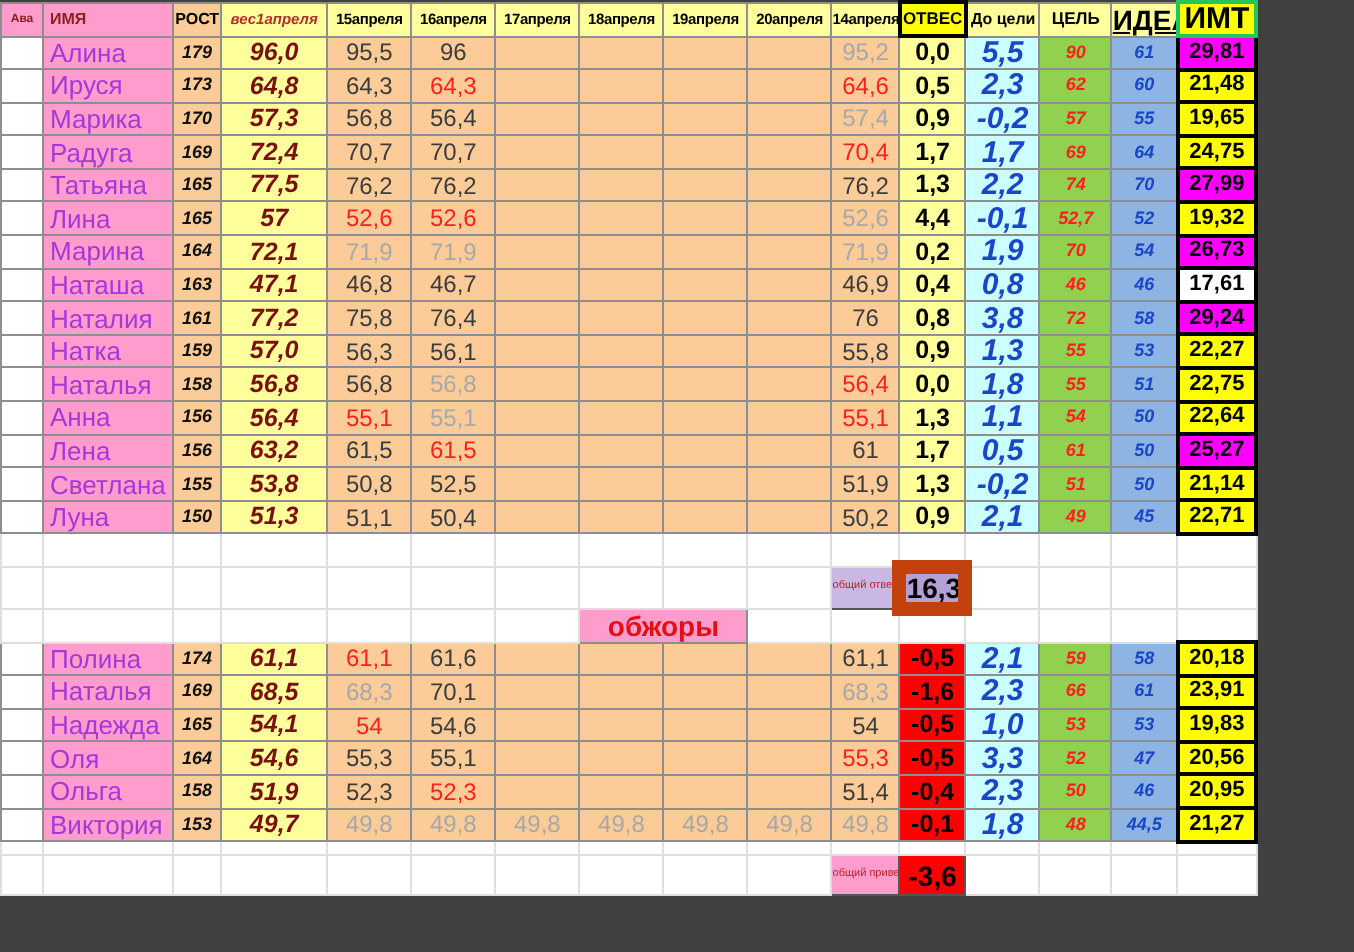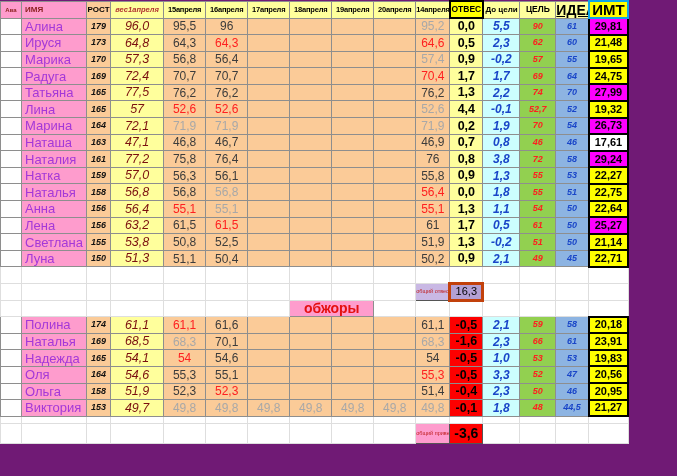--- a/index.html
+++ b/index.html
@@ -1,16 +1,16 @@
 <!DOCTYPE html>
 <html style="--pink: #fe9ccd; --peach: #fbcb98; --pale_yellow: #ffff9c; --bright_yellow: #ffff00; --cyan: #ccffff; --green: #92d050; --light_blue: #8db4e2; --magenta: #ff00ff; --red: #fd0000; --lavender: #b3a0d4; --lavender_light: #c9b8e4; --name_text: #a438d8; --dark_red_text: #7b1010; --blue_text: #1a46c8; --red_text: #fe2020; --gray_text: #a8a8a8;"><head>
 <meta charset="utf-8">
 <style>
   html,body{margin:0;padding:0;background:#fff;}
-  .sheet{position:relative;width:677px;height:476px;background:#701a75;overflow:hidden;
+  .sheet{position:relative;width:677px;height:476px;background:#404040;overflow:hidden;
          font-family:"Liberation Sans",sans-serif;}
   table{border-collapse:collapse;table-layout:fixed;width:629px;}
   td{padding:0;margin:0;overflow:hidden;white-space:nowrap;text-align:center;vertical-align:middle;
      border:1px solid #8e8e8e;line-height:1;}
   tr.hr{height:17px;} tr.r{height:16.6px;margin-top:17px;} tr.sr{height:7px;} tr.gr{height:20px;}
   
   .c-pink{background:var(--pink);}
   .c-peach{background:var(--peach);}
   .c-py{background:var(--pale_yellow);}
   .c-cyan{background:var(--cyan);}
@@ -24,38 +24,38 @@
   .hdr{font-weight:bold;font-size:8px;color:#000;}
   .h-ava{background:var(--pink);color:#8b2020;font-size:6px;font-weight:bold;}
   .h-name{background:var(--pink);color:#8b2020;text-align:left;padding-left:3px;}
   .h-rost{background:var(--peach);font-size:8px;margin-top:41px;}
   .h-w1{background:var(--pale_yellow);color:#b03030;font-style:italic;font-size:7.5px;}
   .h-date{background:var(--pale_yellow);font-size:7.5px;letter-spacing:-0.2px;}
   .h-otves{background:var(--bright_yellow);border:2px solid #000;font-size:8.5px;}
   .h-dif{background:var(--pale_yellow);font-size:8px;}
   .h-goal{background:var(--pale_yellow);font-size:8.5px;}
   .h-ideal{background:var(--pale_yellow);font-size:14px;text-decoration:underline;}
-  .h-imt{background:var(--bright_yellow);border:2px solid #0ea5e9;font-size:15px;font-weight:bold;}
+  .h-imt{background:var(--bright_yellow);border:2px solid #22c55e;font-size:15px;font-weight:bold;}
   .name{color:var(--name_text);font-size:13px;text-align:left;padding-left:3px;}
   .hgt{font-weight:bold;font-style:italic;font-size:9px;color:#111;}
-  .w1{font-weight:normal;font-style:italic;font-size:12.5px;color:var(--dark_red_text);}
+  .w1{font-weight:bold;font-style:italic;font-size:12.5px;color:var(--dark_red_text);}
   .wv{font-size:12px;color:#3c3c3c;}
   .tr-red{color:var(--red_text);}
   .tr-gray{color:var(--gray_text);}
   .otv{font-weight:bold;font-size:12.5px;color:#000;}
-  .dif{font-weight:bold;font-style:italic;font-size:12px;color:var(--blue_text);}
+  .dif{font-weight:bold;font-style:italic;font-size:15px;color:var(--blue_text);}
   .goal{font-weight:bold;font-style:italic;font-size:9px;color:var(--red_text);}
   .ideal{font-weight:bold;font-style:italic;font-size:9px;color:var(--blue_text);}
   .bmi{font-weight:bold;font-size:11px;color:#000;border:2px solid #000;}
   .av{background:#fff;padding:0;}
   .av div{width:100%;height:100%;}
   .e{background:#fff;border:1px solid #dedede;}
   .binge{background:var(--pink);color:#e41010;font-weight:bold;font-size:14px;}
   .tot-l{background:var(--lavender_light);color:#c02020;font-size:5.5px;border:1px solid #555;}
-  .tot-v{background:var(--lavender);font-weight:normal;font-size:11px;color:#000;border:3px solid #c2410c;}
+  .tot-v{background:var(--lavender);font-weight:bold;font-size:14px;color:#000;border:7px solid #c2410c;}
   .gain-l{background:var(--pink);color:#c02020;font-size:5.5px;border:1px solid #555;}
   .gain-v{background:var(--red);font-weight:bold;font-size:14px;color:#000;border:1px solid #555;}
 </style>
 </head>
 <body>
 
 <div class="sheet">
   <table>
     <colgroup>
         <col style="width: 21px;">
@@ -241,21 +241,21 @@
           <td class="c-pink name">Наташа</td>
           <td class="c-peach hgt">163</td>
           <td class="c-py w1">47,1</td>
           <td class="c-peach wv">46,8</td>
           <td class="c-peach wv">46,7</td>
           <td class="c-peach wv"></td>
           <td class="c-peach wv"></td>
           <td class="c-peach wv"></td>
           <td class="c-peach wv"></td>
           <td class="c-peach wv">46,9</td>
-          <td class="c-py otv">0,7</td>
+          <td class="c-py otv">0,4</td>
           <td class="c-cyan dif">0,8</td>
           <td class="c-green goal">46</td>
           <td class="c-blue ideal">46</td>
           <td class="c-white bmi">17,61</td>
         </tr>
         <tr class="r">
           <td class="av">
             <div style="background: linear-gradient(135deg, rgb(136, 184, 48), rgb(216, 232, 88));"></div>
           </td>
           <td class="c-pink name">Наталия</td>

